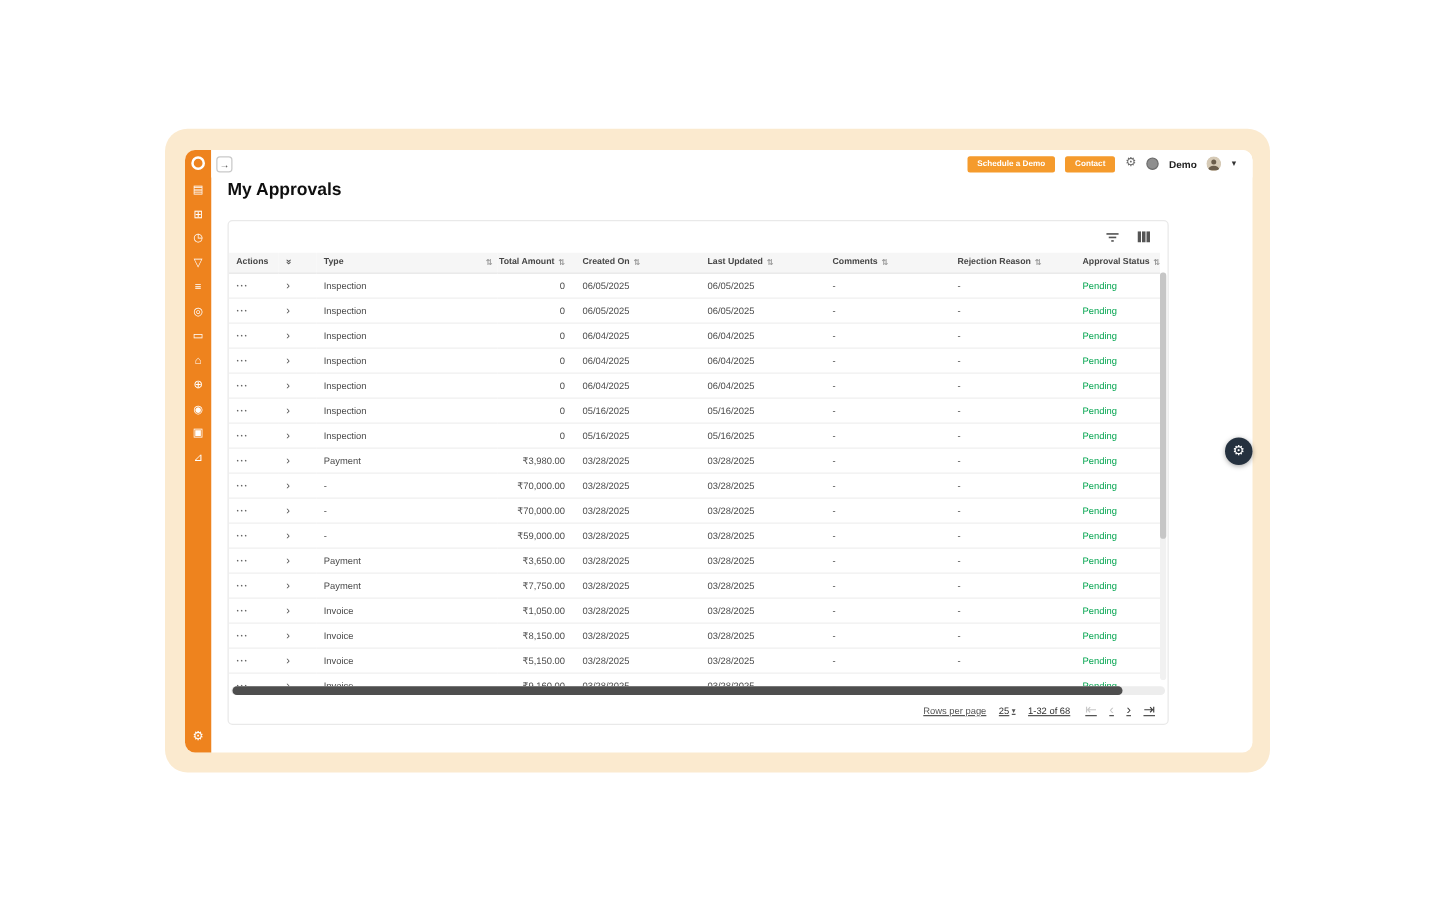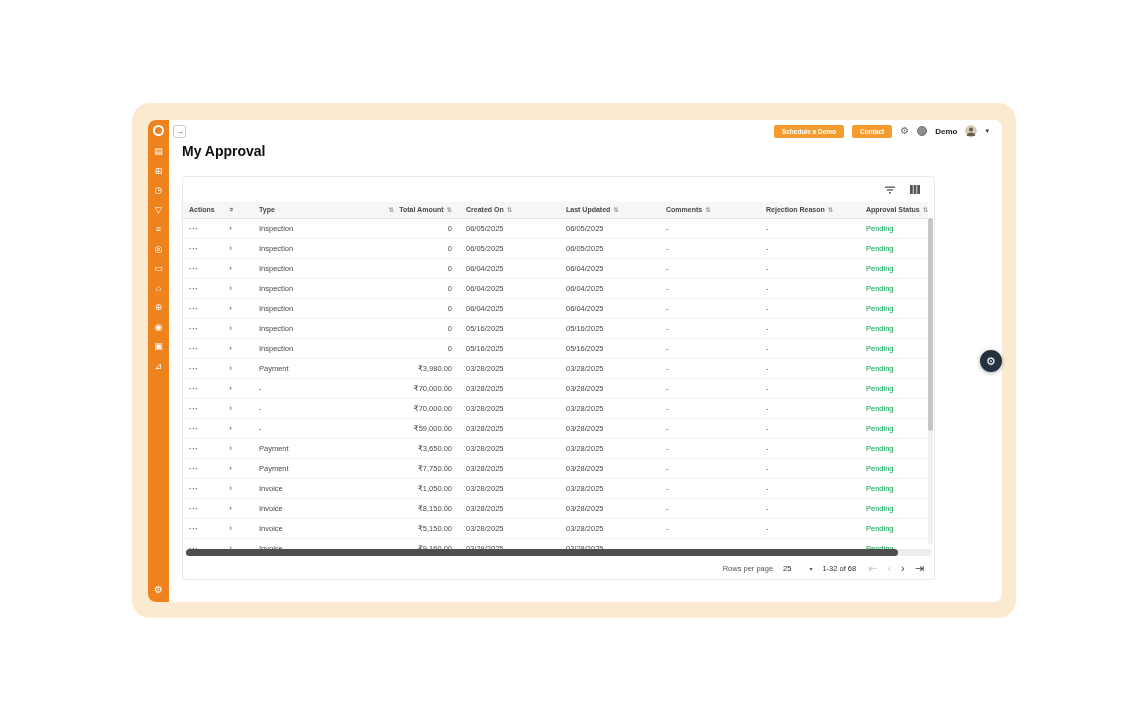--- a/index.html
+++ b/index.html
@@ -57,22 +57,22 @@
   td.c-status { color:#04A550;margin-top:18px; }
   .dots { color:#666; font-weight:700; font-size:8px; letter-spacing:0.5px; cursor:pointer; }
   .chev { color:#555; font-size:9px; cursor:pointer; }
 
   .vscroll { position:absolute; top:16px; right:1px; width:5px; height:326px; background:#f1f1f1; border-radius:3px; }
   .vthumb { width:5px; height:213px; background:#c6c6c6; border-radius:3px; }
   .hscroll { position:relative; height:7px; margin:0 2px; background:#ededed; border-radius:4px; }
   .hthumb { position:absolute; left:1px; top:0; height:7px; width:712px; background:#4e4e4e; border-radius:4px; }
 
   .pager { height:24px; display:flex; align-items:center; justify-content:flex-end; gap:10px;
-           padding-right:10px; font-size:7.5px; color:#555; }
-  .pg-select { display:inline-flex; align-items:center; gap:18px; color:#2e2e2e; cursor:pointer;justify-content:center; }
+           padding-right:10px; font-size:7.5px; color:#555;text-decoration:underline; }
+  .pg-select { display:inline-flex; align-items:center; gap:2px; color:#2e2e2e; cursor:pointer;justify-content:center; }
   .pg-caret { font-size:6px; color:#555; }
   .pg-range { color:#2e2e2e; }
   .pg-nav { display:flex; align-items:center; gap:10px; margin-left:2px; }
   .pg-btn { font-size:11px; color:#3f3f3f; cursor:pointer; line-height:1; }
   .pg-btn.disabled { color:#c8c8c8; }
 
   .float-gear { position:absolute; left:980px; top:350px; width:22px; height:22px; border-radius:50%;
                 background:#25313F; color:#fff; border:none; font-size:11px; line-height:22px; text-align:center;
                 cursor:pointer; box-shadow:0 1px 4px rgba(0,0,0,0.35); padding:0; }
 </style>
@@ -116,21 +116,21 @@
             <svg viewBox="0 0 12 12" width="12" height="12">
               <circle cx="6" cy="6" r="6" fill="#d6cab6"></circle>
               <circle cx="6" cy="4.6" r="2" fill="#6b5d4b"></circle>
               <path d="M1.4 11.2a4.6 3.7 0 0 1 9.2 0z" fill="#6b5d4b"></path>
             </svg>
           </span>
           <span class="caret">▾</span>
         </div>
       </header>
 
-      <h1 class="page-title">My Approval</h1>
+      <h1 class="page-title">My Approvals</h1>
 
       <section class="card">
         <div class="card-toolbar">
           <span class="tool">
             <svg width="10" height="8" viewBox="0 0 10 8">
                 <rect x="0" y="0.5" width="10" height="1.3" fill="#555"></rect>
                 <rect x="2" y="3.3" width="6" height="1.3" fill="#555"></rect>
                 <rect x="4" y="6.1" width="2" height="1.3" fill="#555"></rect>
               </svg>
           </span>

